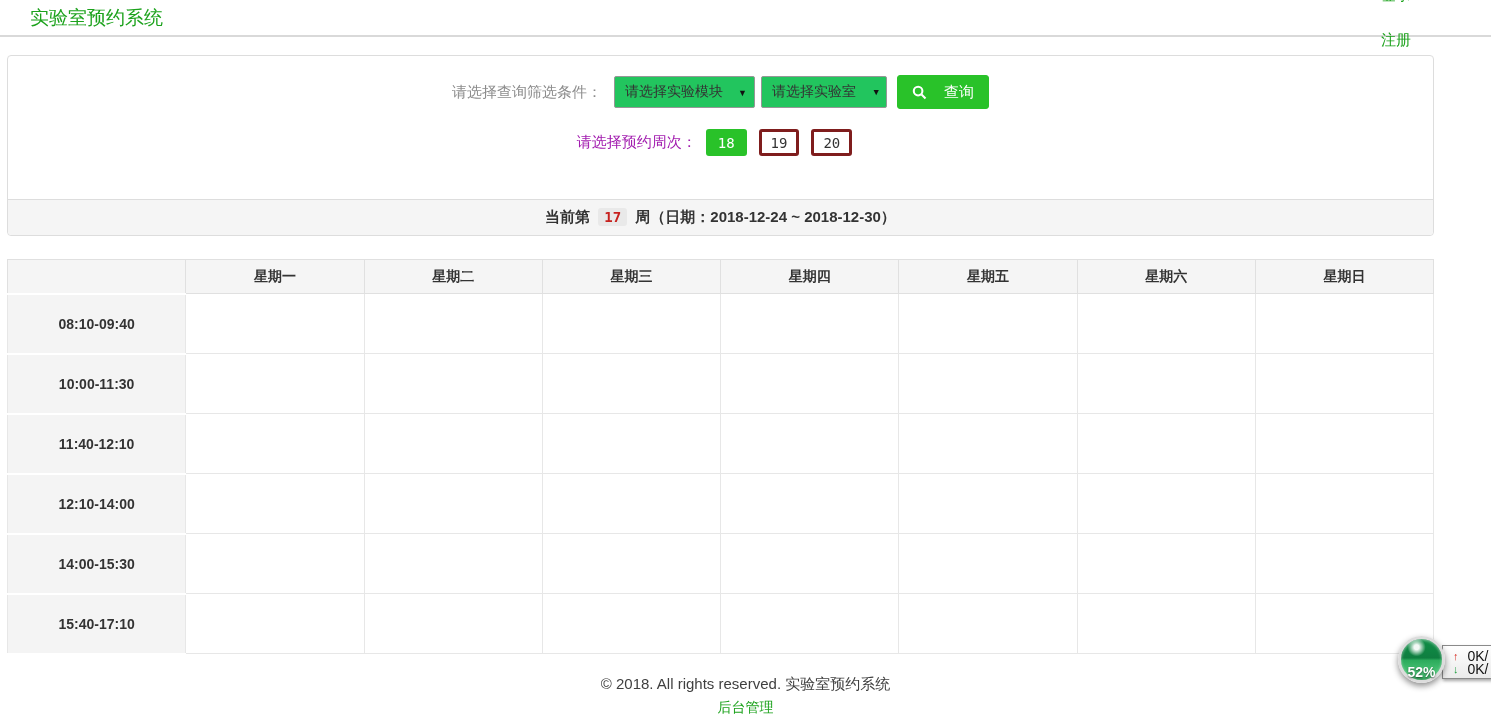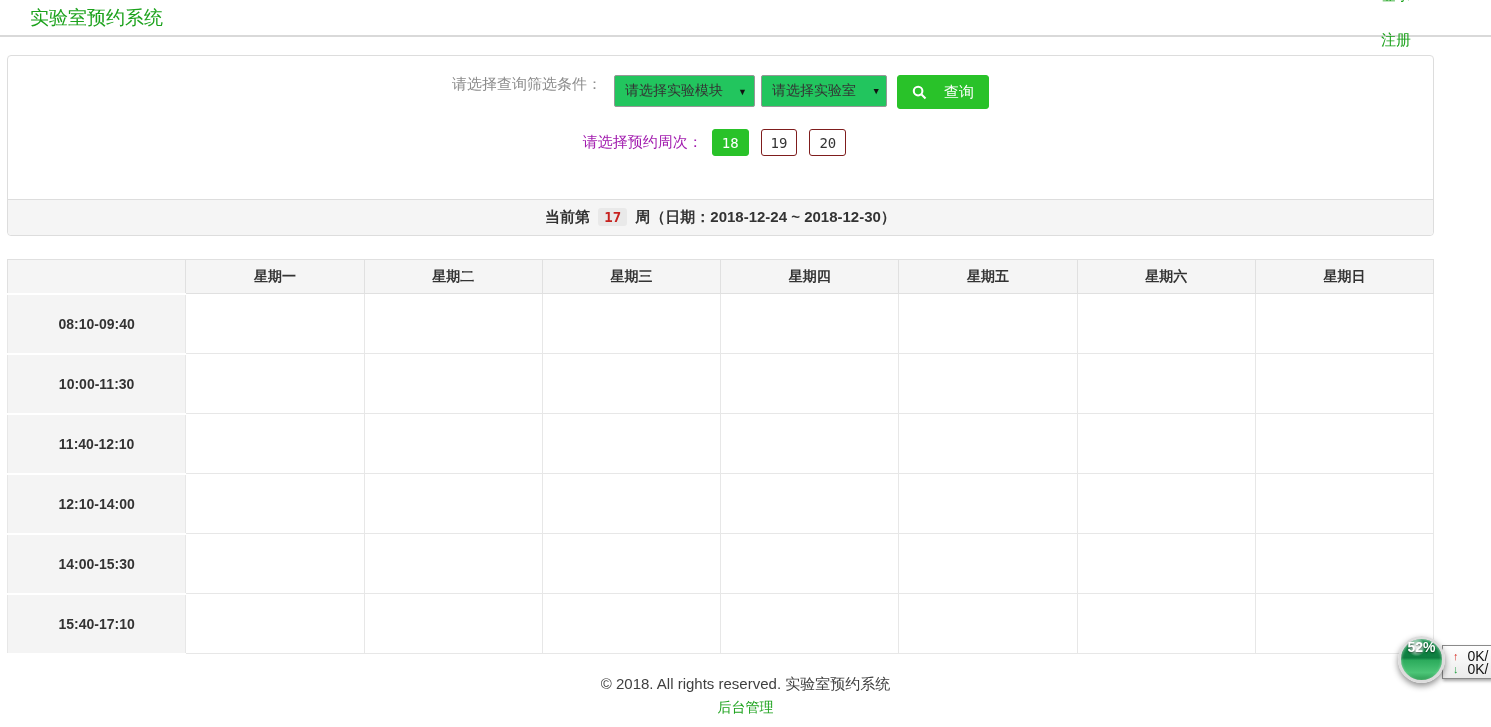--- a/index.html
+++ b/index.html
@@ -10,36 +10,36 @@
   
   .topbar { height:37px; display:flex; align-items:center; padding:0 80px 0 30px;
             border-bottom:2px solid #d9d9d9;justify-content:flex-end; }
   .brand { font-size:19px; color:#1ca21c; flex:1 1 auto; cursor:pointer; }
   .top-links { display:flex; gap:26px;flex-direction:column; }
   .top-link { font-size:15px; color:#1ca21c; text-decoration:none; cursor:pointer; }
 
   
   .panel { margin:18px 57px 0 7px; border:1px solid #ddd; border-radius:4px; background:#fff; }
   .panel-body { padding:19px 0 43px; }
-  .filter-row { display:flex; justify-content:center; align-items:flex-start; }
+  .filter-row { display:flex; justify-content:center; align-items:center; }
   .filter-label { font-size:15px; color:#8c8c8c; margin-right:12px; }
   .select-box { position:relative; height:32px; border:1px solid #979797; border-radius:2px;
                 background:#22c55e; display:flex; align-items:center; padding:0 22px 0 10px;
                 font-size:14px; color:#333; cursor:pointer; }
   .select-module { width:141px; margin-right:6px; }
   .select-lab { width:126px; margin-right:10px;font-family:Liberation Mono, monospace; }
   .select-caret { position:absolute; right:7px; top:11px; font-size:9px; color:#111; }
   .btn-search { height:34px; padding:0 14px; background:#29c229; border:1px solid #29c229;
                 border-radius:3px; color:#fff; font-size:15px; display:flex; align-items:center;
                 gap:17px; cursor:pointer; }
   .btn-search svg { display:block; }
   .week-row { display:flex; justify-content:center; align-items:center; margin-top:20px; }
   .week-label { font-size:15px; color:#a21caf; margin-right:9px; }
   .week-btn { min-width:33px; height:27px; padding:0 9px; margin-right:12px; background:#fff;
-              border:1px solid #7f1d1d; border-radius:3px; color:#333;
+              border:3px solid #7f1d1d; border-radius:3px; color:#333;
               font-family:"DejaVu Sans Mono","Liberation Mono",monospace; font-size:14px;
               cursor:pointer; }
   .week-btn.active { background:#29c229; border-color:#29c229; color:#fff; }
   .panel-footer { background:#f5f5f5; border-top:1px solid #ddd; border-radius:0 0 4px 4px;
                   padding:8px 0; text-align:center; font-size:15px; font-weight:bold; color:#333; }
   .week-badge { display:inline-block; background:#e9e9e9; border-radius:3px; padding:1px 6px;
                 color:#c7211e; font-family:"DejaVu Sans Mono","Liberation Mono",monospace;
                 font-size:14px; margin:0 4px; }
 
   
@@ -65,21 +65,21 @@
   .speed-line { display:flex; align-items:center; gap:9px; line-height:12px; }
   .arrow-up { color:#d6281e; font-weight:bold; font-size:11px; }
   .arrow-down { color:#1f9e3f; font-weight:bold; font-size:11px; }
   .speed-val { font-family:"Liberation Sans",sans-serif; font-size:14px; color:#111; }
   .speed-ball { position:absolute; left:1398px; top:636px; width:47px; height:47px;
                 border-radius:50%; border:3px solid #dcdcdc; cursor:pointer;
                 background:
                   radial-gradient(circle at 38% 20%, rgba(255,255,255,.95) 0 6%, rgba(255,255,255,0) 22%),
                   linear-gradient(180deg,#0f8f47 0%,#0f7e40 46%,#2cab5c 52%,#4cc577 82%,#2f9e55 100%);
                 box-shadow:0 3px 6px rgba(0,0,0,.45), inset 0 1px 3px rgba(255,255,255,.5);
-                display:flex; align-items:flex-start; justify-content:center;
+                display:flex; align-items:flex-end; justify-content:center;
                 color:#fff; font-size:14px; font-weight:bold;
                 text-shadow:0 1px 2px rgba(0,0,0,.55); }
 </style>
 </head>
 <body>
 
 <div class="page">
 
   <div class="topbar">
     <div class="brand">实验室预约系统</div>

